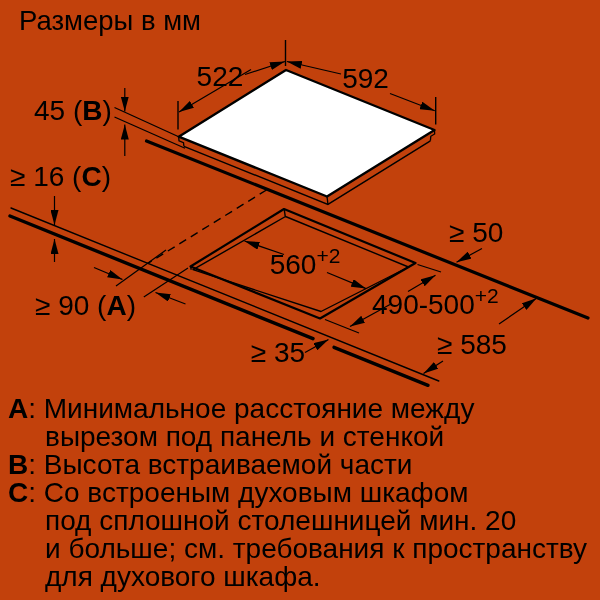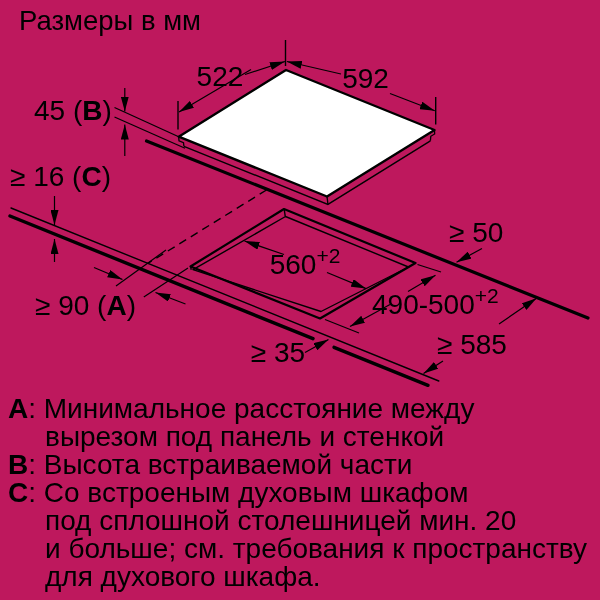--- a/index.html
+++ b/index.html
@@ -1,16 +1,16 @@
 <!DOCTYPE html>
 <html><head>
 <meta charset="utf-8">
 <style>
 html,body{margin:0;padding:0;background:#fff;}
-#page{position:relative;width:600px;height:600px;background:#be185d;overflow:hidden;
+#page{position:relative;width:600px;height:600px;background:#c2410c;overflow:hidden;
 font-family:"Liberation Sans", sans-serif;text-align:right;}
 svg{position:absolute;left:0;top:0;}
 svg text{font-family:"Liberation Sans", sans-serif;fill:#000;}
 </style>
 </head>
 <body>
 <div id="page">
 <svg width="600" height="600" viewBox="0 0 600 600">
 <defs>
 <marker id="ar" markerUnits="userSpaceOnUse" markerWidth="15" markerHeight="8" viewBox="0 0 15 8" refX="15" refY="4" orient="auto">

